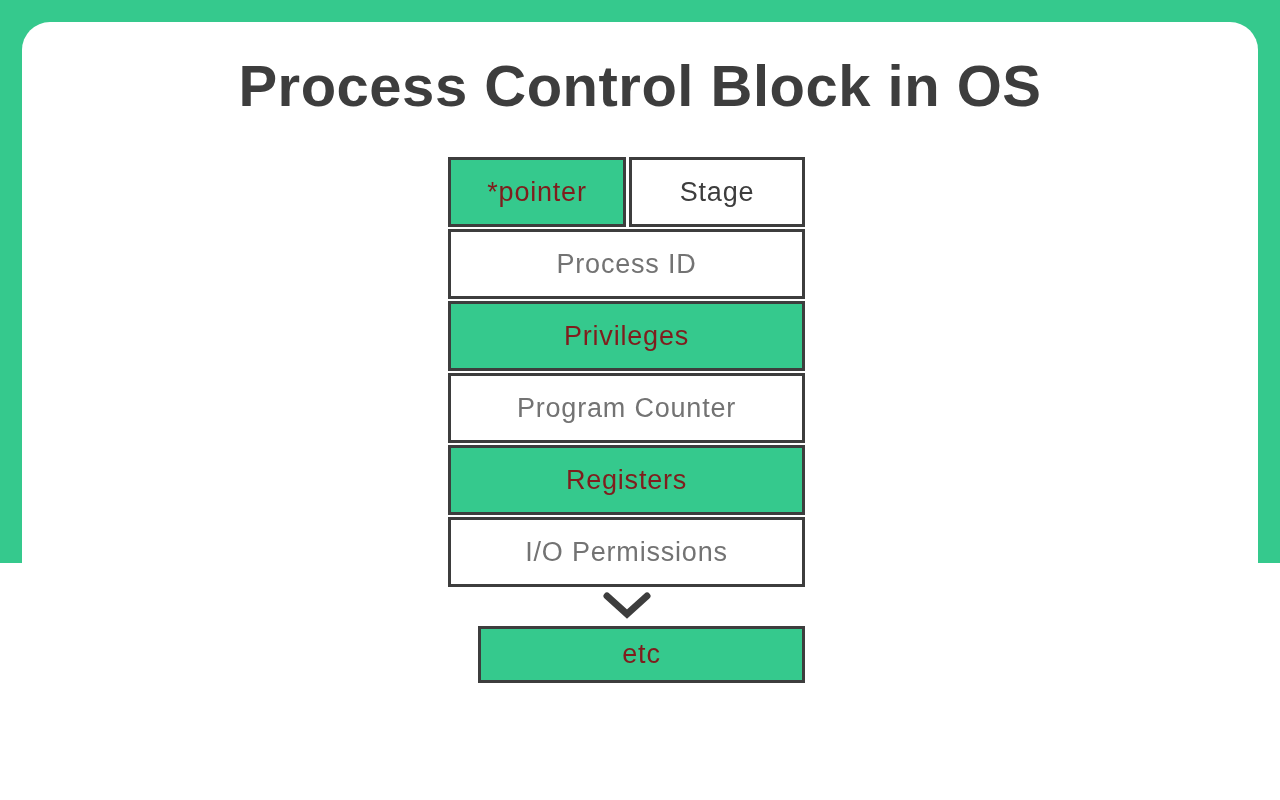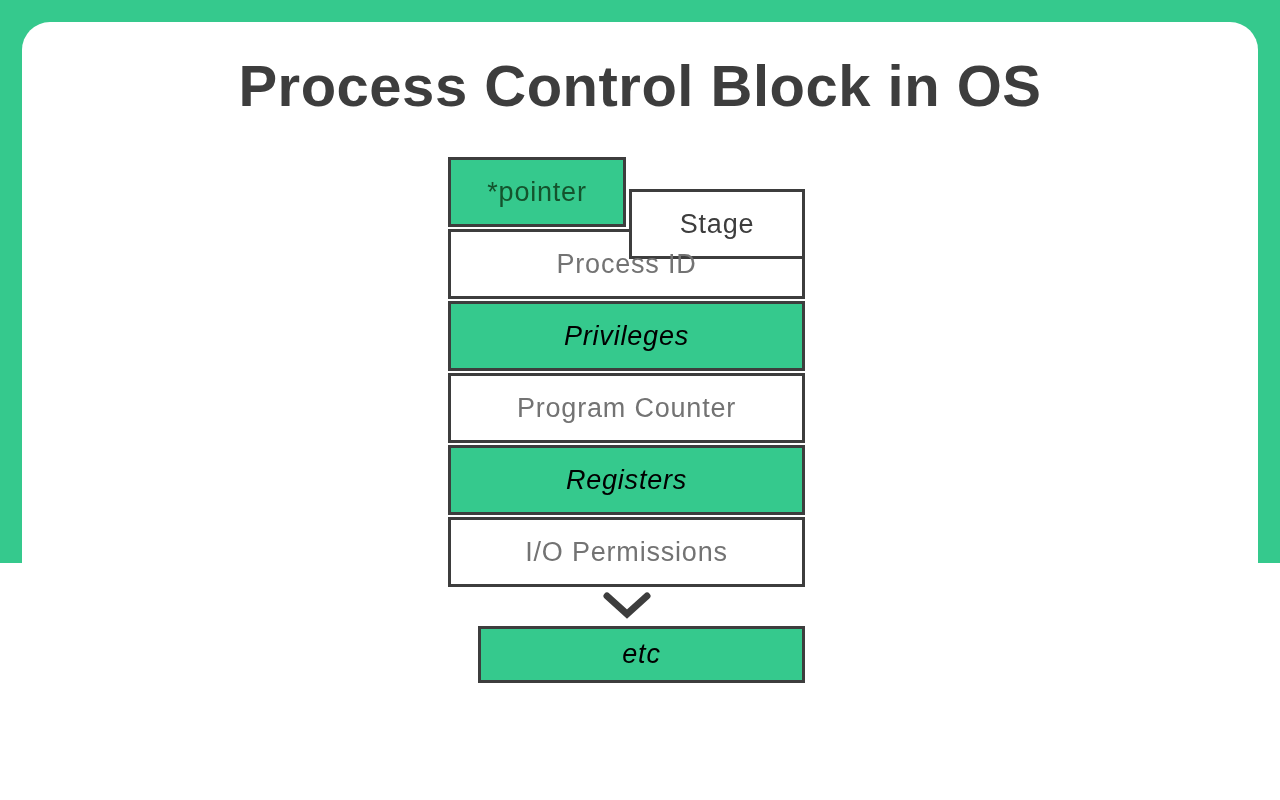--- a/index.html
+++ b/index.html
@@ -37,41 +37,41 @@
     height: 70px;
     border: 3px solid #3d3d3d;
     display: flex;
     align-items: center;
     justify-content: center;
     margin-bottom: 2px;
     font-size: 27px;
     letter-spacing: 0.8px;
     font-weight: 400;
   }
-  .row.green { background: #35c98d; color: #000000; font-style: italic; }
+  .row.green { background: #35c98d; color: #7f1d1d; }
   .row.white { background: #ffffff; color: #737373; }
   .split {
     display: flex;
     gap: 3px;
     height: 70px;
     margin-bottom: 2px;
   }
   .split .cell {
     height: 70px;
     border: 3px solid #3d3d3d;
     display: flex;
     align-items: center;
     justify-content: center;
     font-size: 27px;
     letter-spacing: 0.8px;
   }
-  .cell.green { background: #35c98d; color: #14532d; text-align: center; }
+  .cell.green { background: #35c98d; color: #7f1d1d; text-align: center; }
   .cell.white { background: #ffffff; color: #3d3d3d; }
   .cell-pointer { width: 178px; }
-  .cell-stage { flex: 1; margin-top: 32px; }
+  .cell-stage { flex: 1; }
   .arrow-wrap {
     height: 34px;
     display: flex;
     align-items: center;
     justify-content: center;
     margin: 2px 0 3px 0;
   }
   .etc { height: 57px; margin-left: 30px; }
 </style>
 </head>

